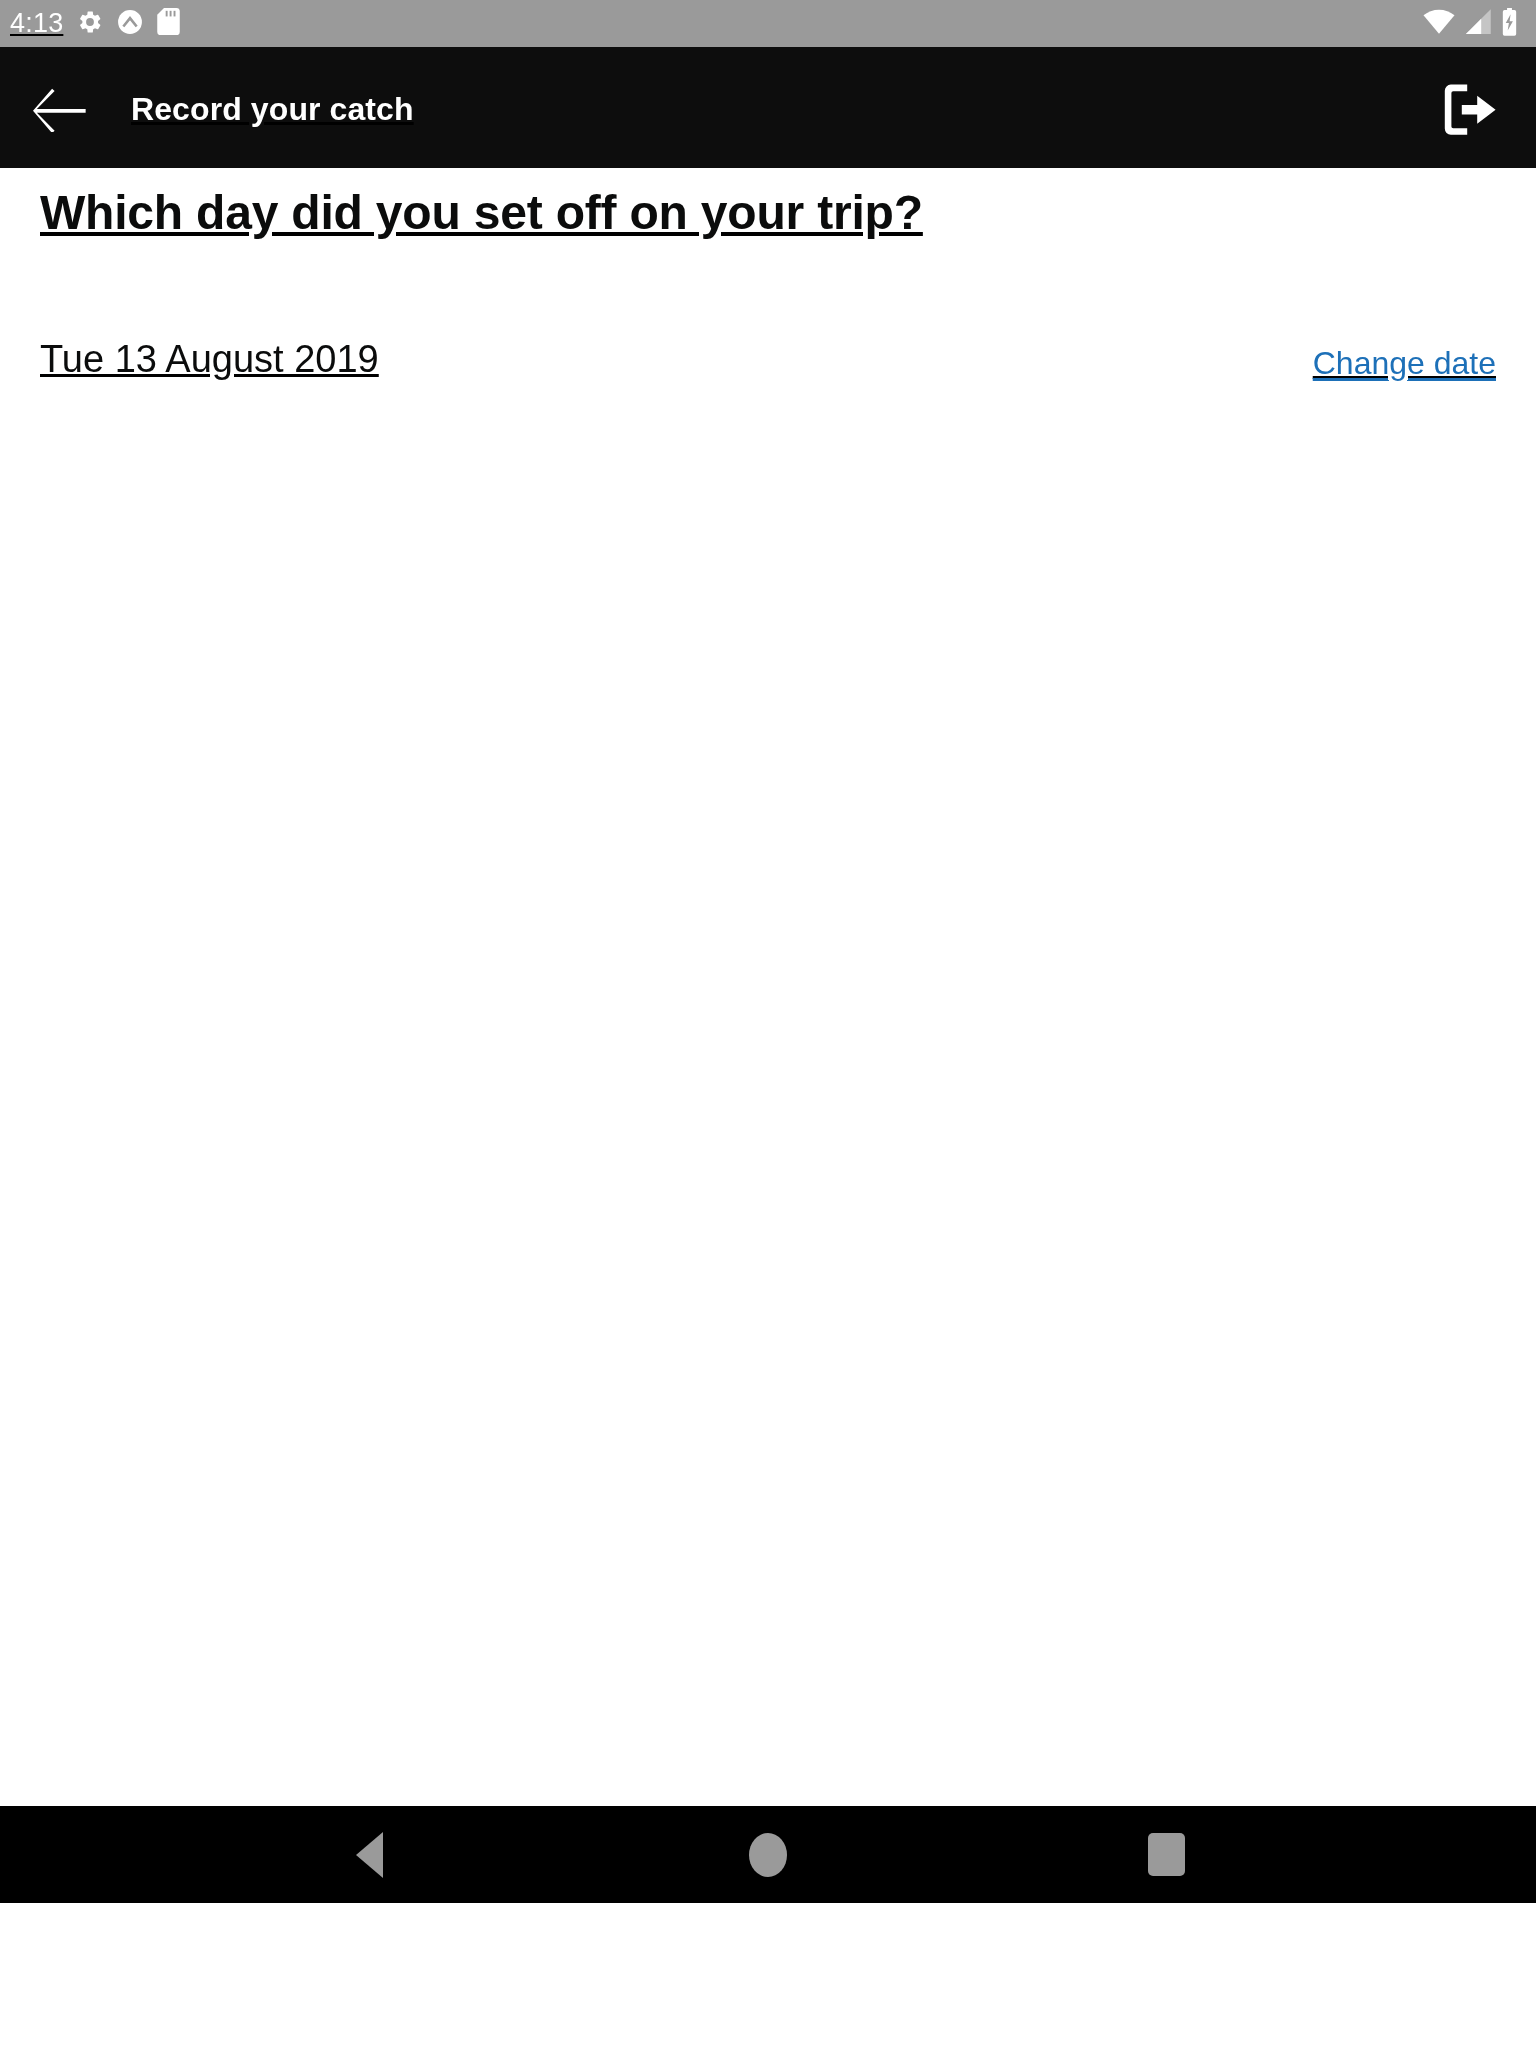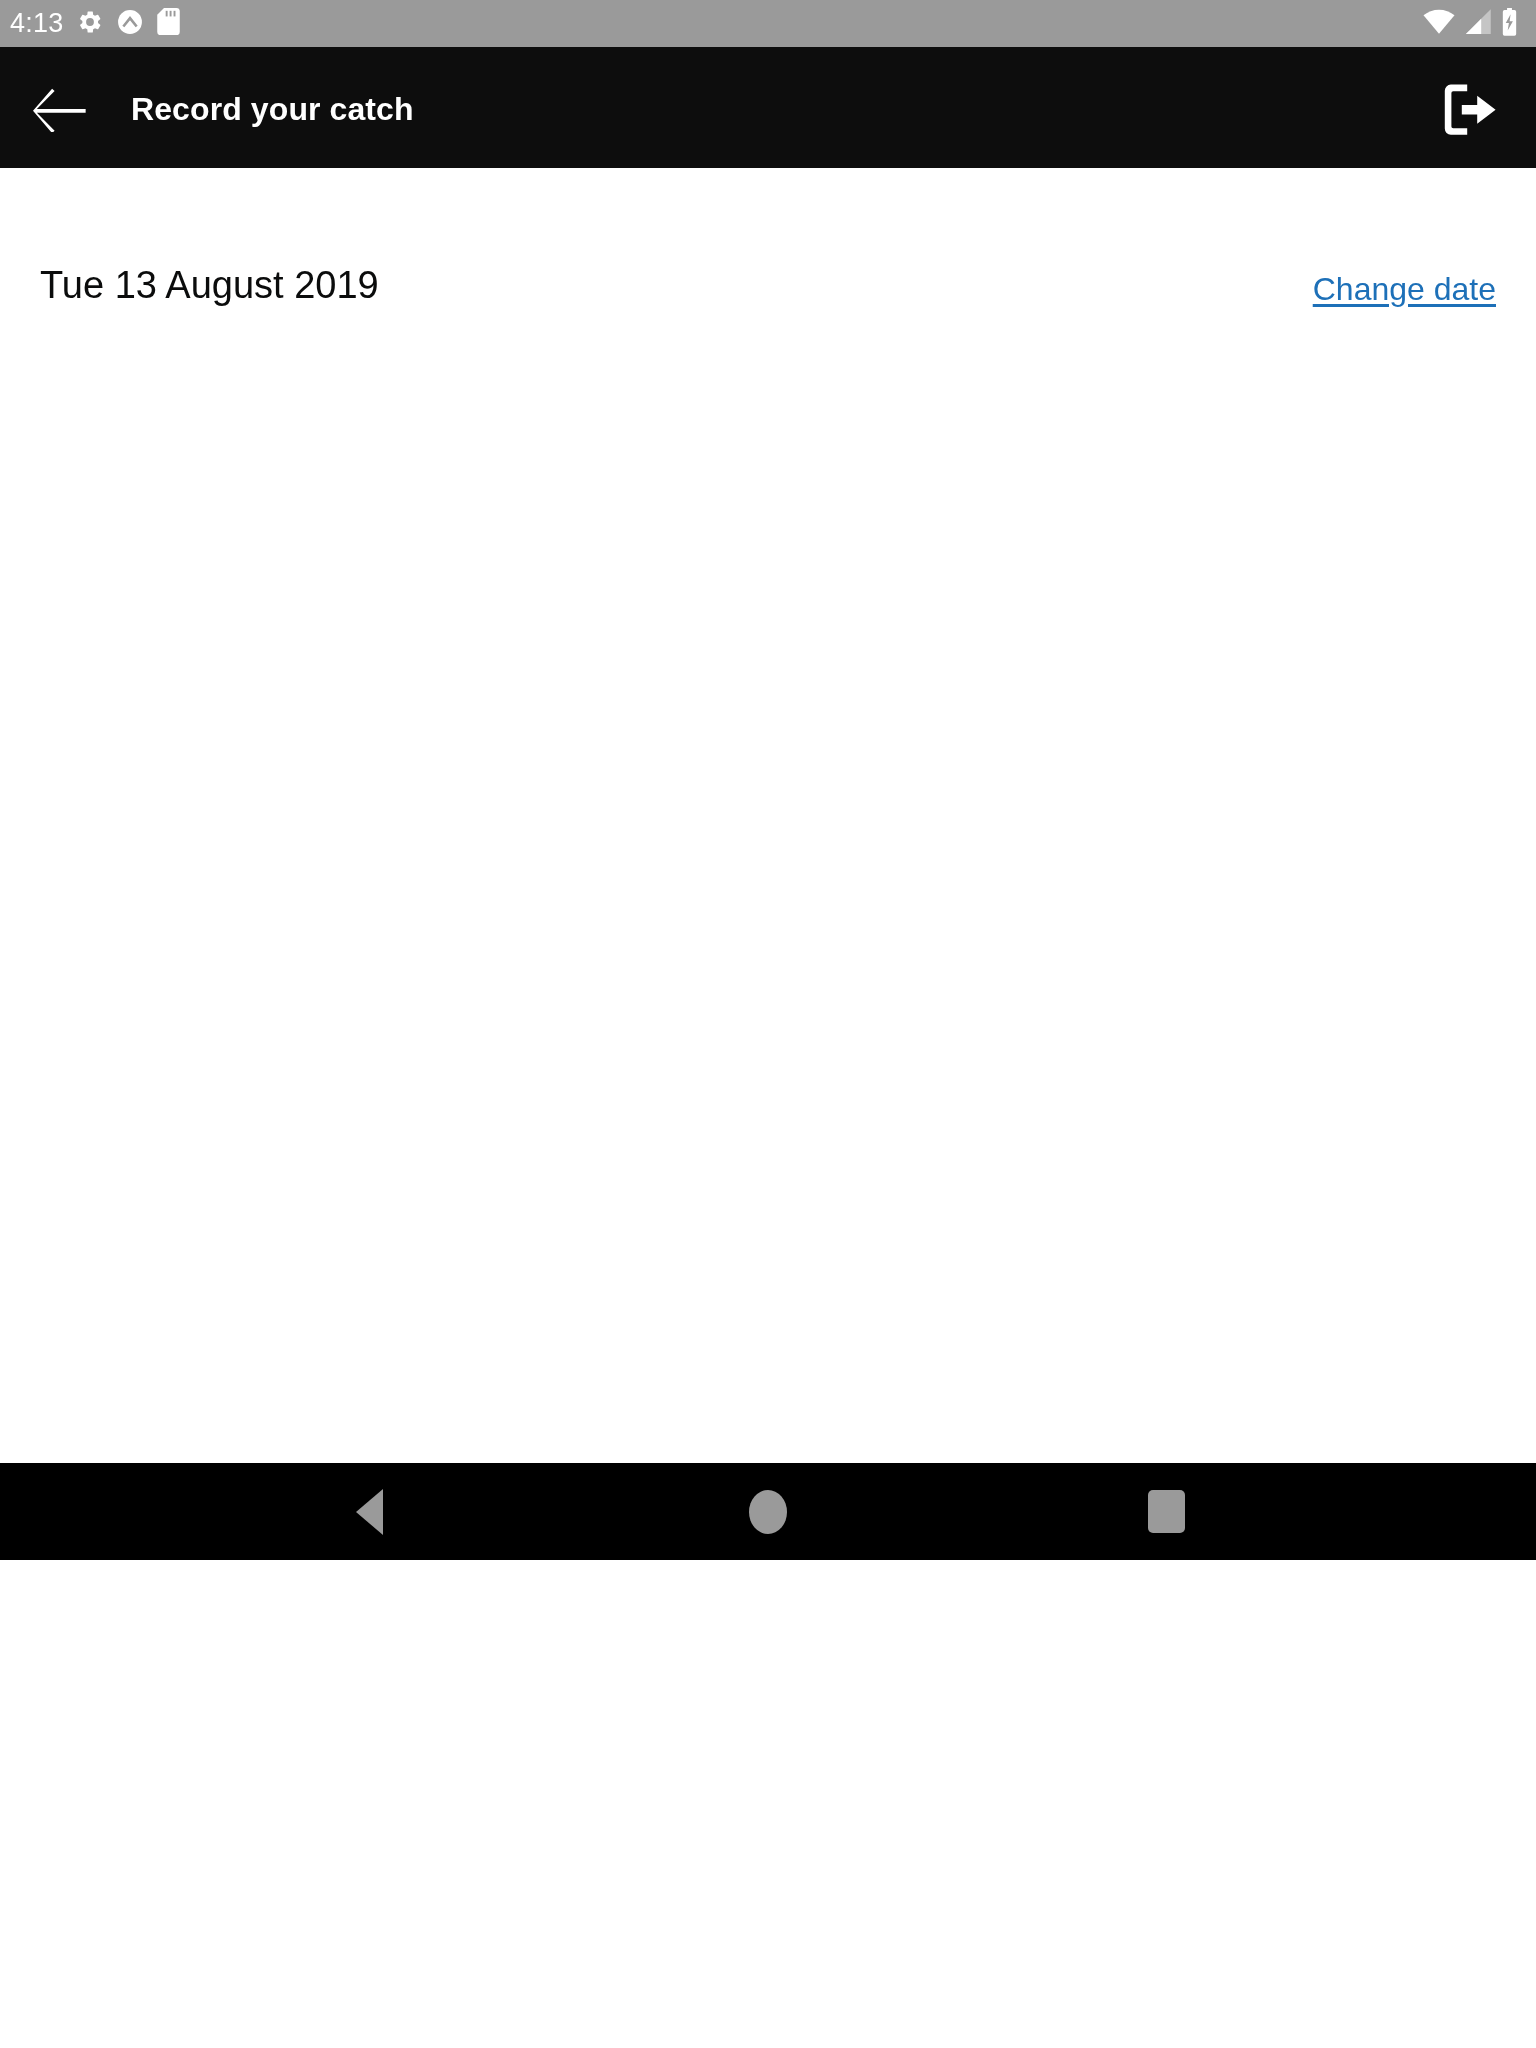--- a/index.html
+++ b/index.html
@@ -4,23 +4,23 @@
 <style>
   * { margin:0; padding:0; box-sizing:border-box; }
   html, body {
     width:1536px; height:2048px;
     background:#ffffff;
     font-family:"Liberation Sans", sans-serif;
     overflow:hidden;
   }
   #screen {
     position:relative;
-    width:1536px; height:1560px;
+    width:1536px; height:1903px;
     background:#a21caf;
-    display:flex; flex-direction:column;
+    display:flex; flex-direction:column;text-decoration:underline;
   }
 
   
   .status-bar {
     height:47px;
     background:#9a9a9a;
     display:flex; align-items:center;
     padding:0 18px 0 10px;
     flex:0 0 auto;
   }
@@ -208,20 +208,21 @@
     <div class="app-bar-spacer"></div>
     <div class="logout-btn">
       <svg width="52" height="54" viewBox="0 0 26 27" aria-hidden="true">
         <path d="M3.4 0.8h8.2v3.3H4.6a.9.9 0 0 0-.9.9v16.7a.9.9 0 0 0 .9.9h7v3.3H3.4A3.1 3.1 0 0 1 0.4 22.8V3.9A3.1 3.1 0 0 1 3.4 0.8z" fill="#ffffff"></path>
         <path d="M16.6 6.4 25.8 13.4l-9.2 7v-4.6H8.9v-4.8h7.7z" fill="#ffffff"></path>
       </svg>
     </div>
   </div>
 
   <div class="content">
+    <h1 class="heading">Which day did you set off on your trip?</h1>
 
     <div class="date-row">
       <span class="date-value">Tue 13 August 2019</span>
       <a class="change-link" href="#">Change date</a>
     </div>
 
   </div>
 
   <div class="nav-bar">
     <div class="nav-btn">

